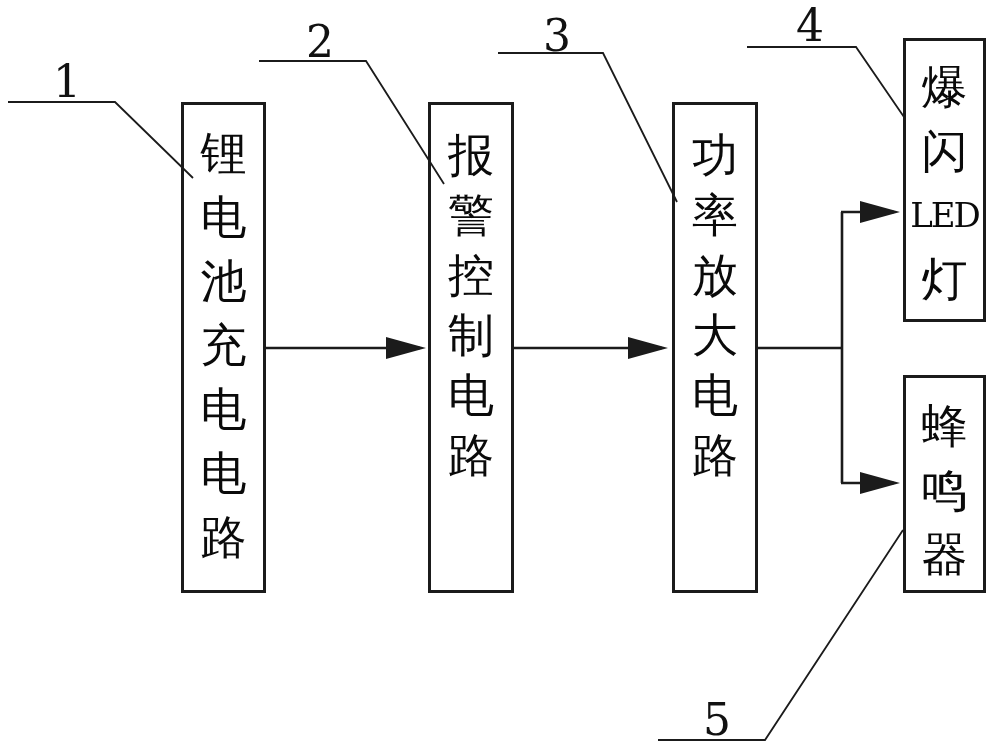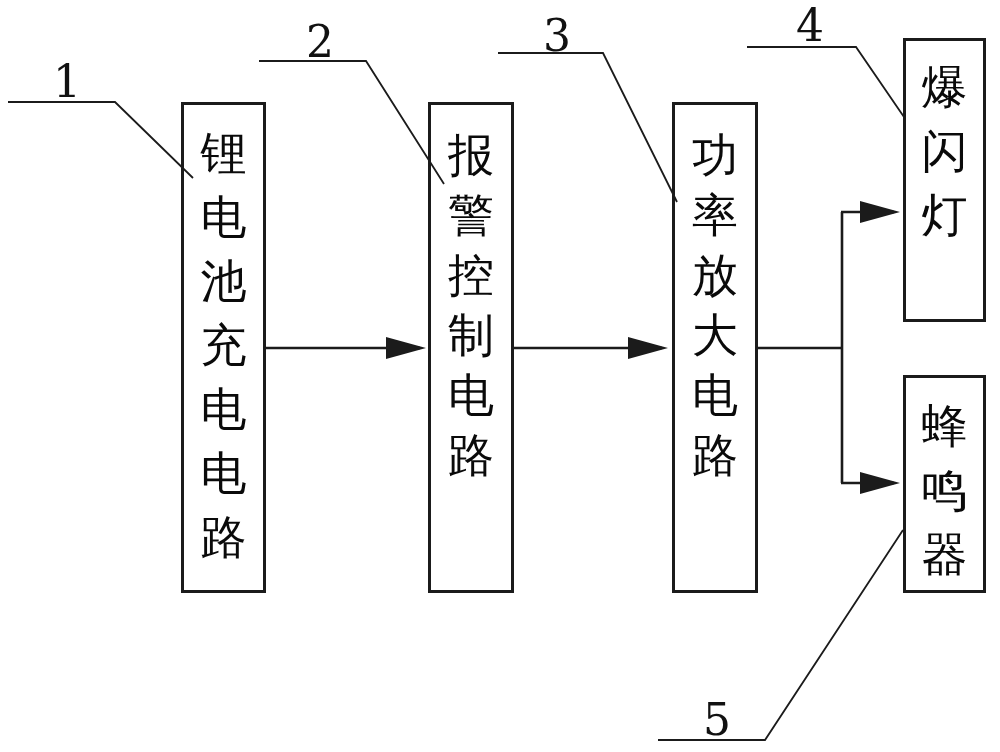--- a/index.html
+++ b/index.html
@@ -98,20 +98,21 @@
     <span class="ch">率</span>
     <span class="ch">放</span>
     <span class="ch">大</span>
     <span class="ch">电</span>
     <span class="ch">路</span>
   </div>
 
   <div class="box box4">
     <span class="ch">爆</span>
     <span class="ch">闪</span>
+    <span class="ch latin">LED</span>
     <span class="ch">灯</span>
   </div>
 
   <div class="box box5">
     <span class="ch">蜂</span>
     <span class="ch">鸣</span>
     <span class="ch">器</span>
   </div>
 
   <div class="num num1">1</div>

